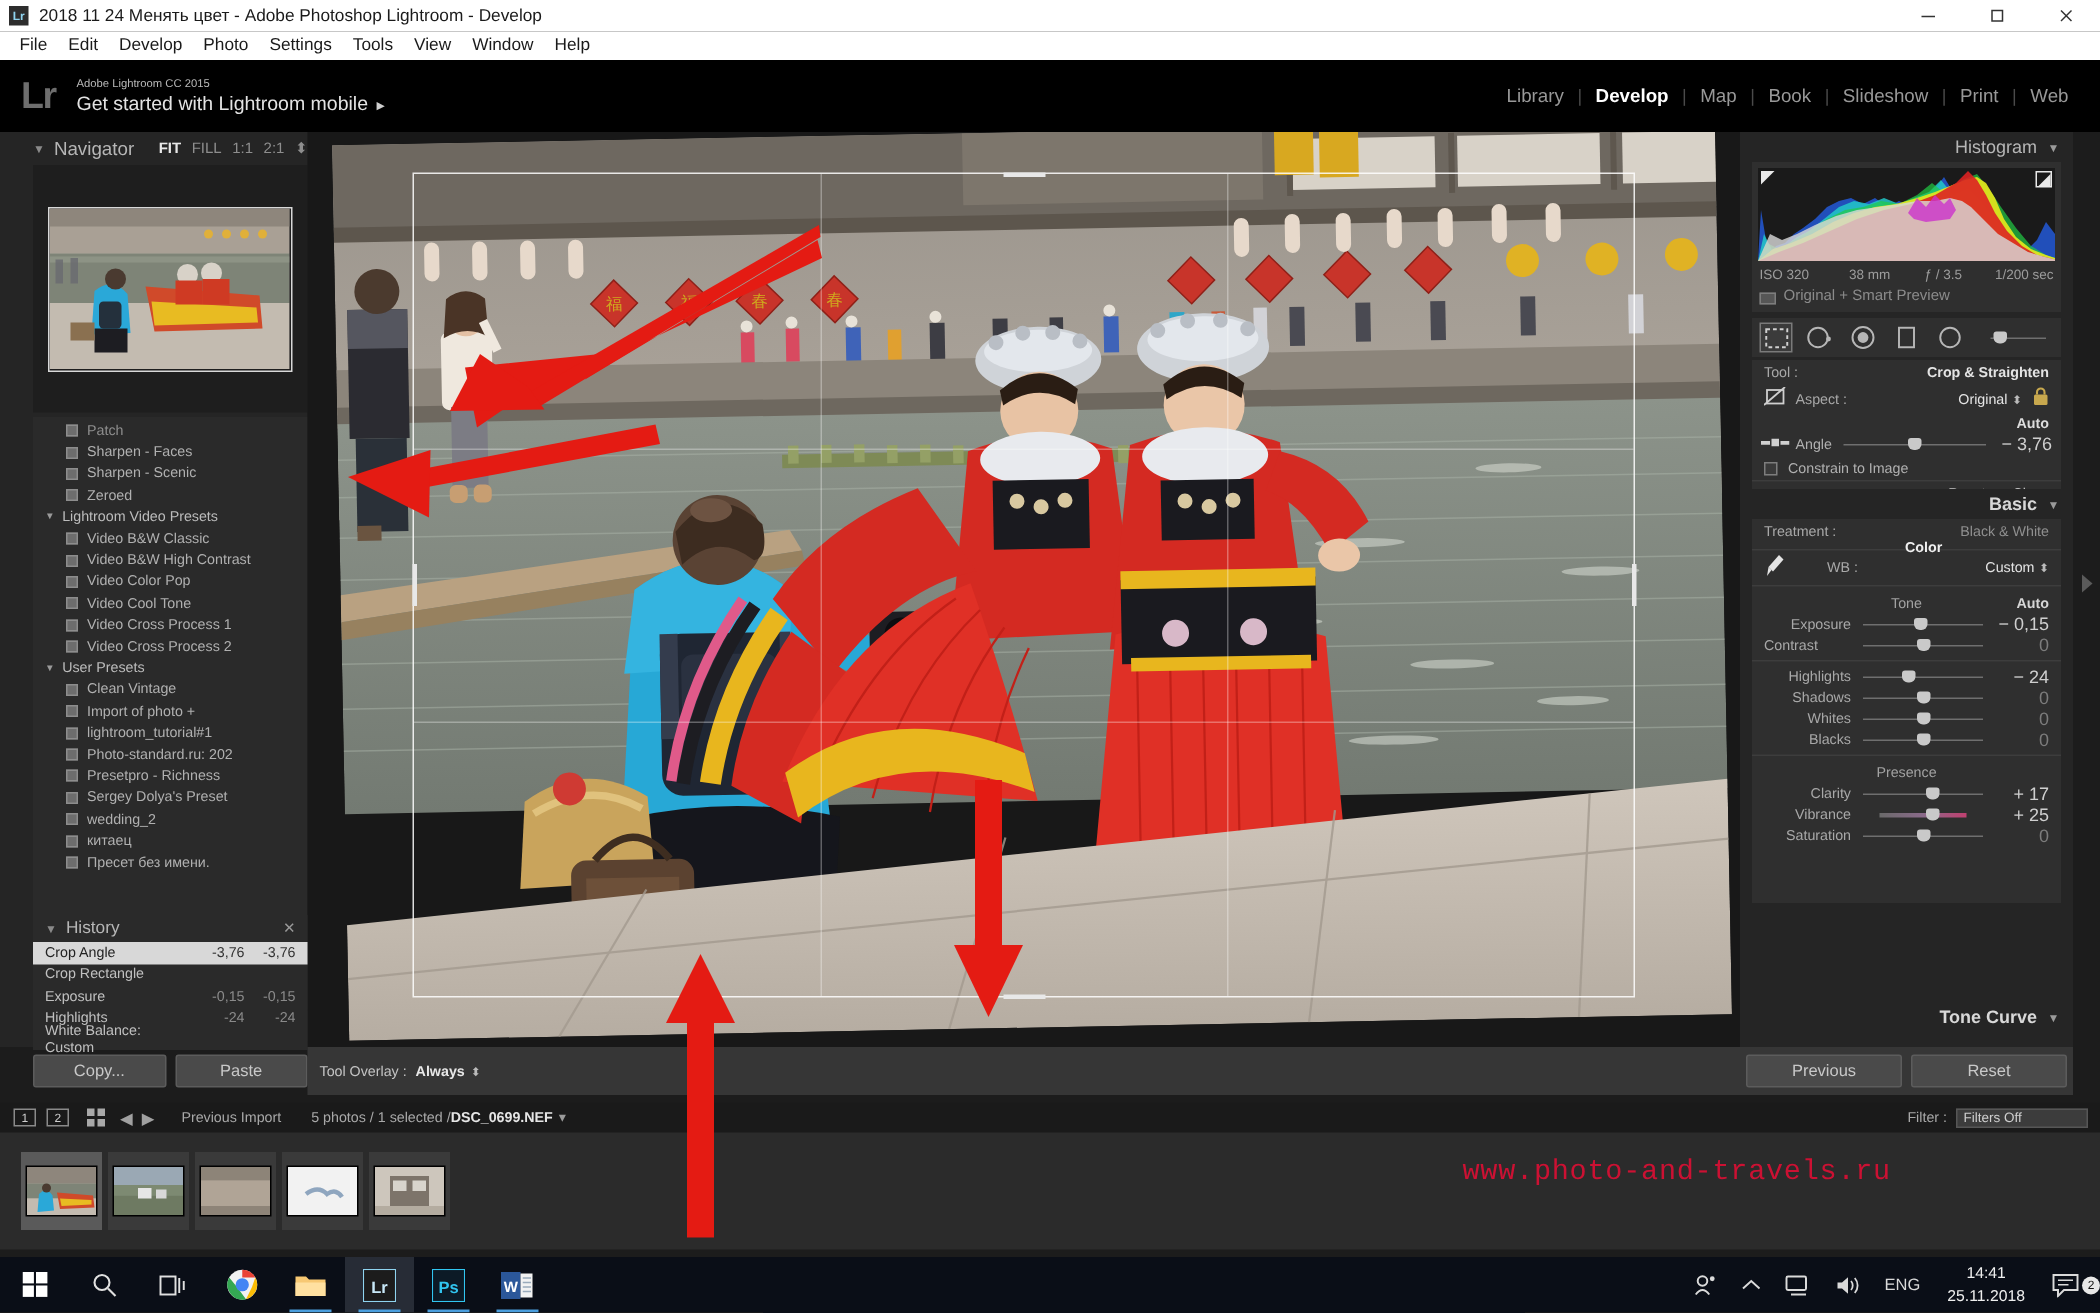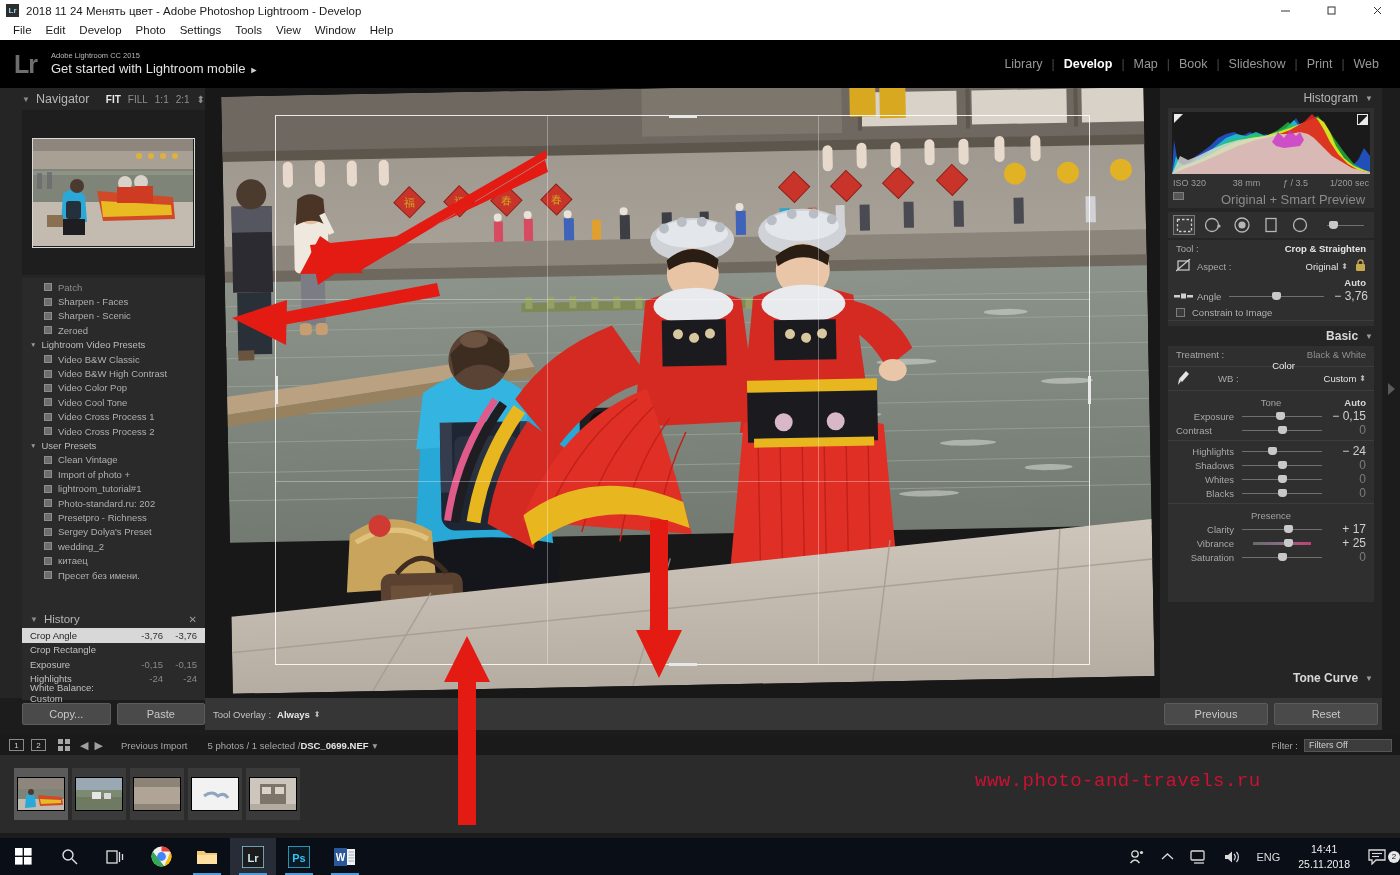--- a/index.html
+++ b/index.html
@@ -112,22 +112,22 @@
 
   #histogram-box { position:absolute; left:8px; top:20px; width:206px; height:100px;
     background:#2f2f2f; }
   #hist-graph { position:absolute; left:4px; top:4px; width:198px; height:62px;
     background:#1a1a1a; overflow:hidden; }
   #hist-meta { position:absolute; left:5px; top:68px; width:196px; height:14px;
     display:flex; align-items:center; font-size:9px; color:#9c9c9c; }
   #hist-meta span { flex:1; text-align:center; }
   #hist-meta span:first-child { text-align:left; }
   #hist-meta span:last-child { text-align:right; }
-  #hist-prev { position:absolute; left:5px; top:84px; font-size:13px; color:#8b8b8b;
-    display:flex; align-items:flex-start;gap:32px; }
+  #hist-prev { position:absolute; left:5px; top:84px; font-size:10px; color:#8b8b8b;
+    display:flex; align-items:flex-end; }
   #hist-prev .ic { width:11px; height:8px; border:1px solid #7d7d7d; margin-right:5px;
     background:#565656; }
   .clip-box { position:absolute; width:11px; height:11px; }
   .clip-box .tr { width:0;height:0;border-left:9px solid #e9e9e9;
     border-bottom:9px solid transparent; }
 
   #tool-strip { position:absolute; left:8px; top:124px; width:206px; height:26px;
     background:#2f2f2f; display:flex; align-items:center; padding:0 6px; gap:9px; }
   .tool-ic { width:20px; height:18px; display:flex; align-items:center;
     justify-content:center; }
@@ -871,21 +871,21 @@
     </div>
 
     <div class="rp-head" style="position:absolute;left:0;top:238px;width:222px;">
       <span style="font-weight:bold;color:#d8d8d8;">Basic</span>
       <span class="tri2">▼</span>
     </div>
 
     <div id="basic-panel">
       <div class="rrow" style="height:17px;">
         <span class="lbl">Treatment :</span>
-        <span style="margin-left:auto;color:#f0f0f0;font-weight:normal;margin-top:21px;">Color</span>
+        <span style="margin-left:auto;color:#f0f0f0;font-weight:bold;margin-top:21px;">Color</span>
         <span style="margin-left:12px;color:#8f8f8f;">Black &amp; White</span>
       </div>
       <div class="divline"></div>
       <div class="rrow" style="height:17px;">
         <span style="margin-right:6px;">
           <svg width="14" height="16" viewBox="0 0 14 16">
               <path d="M10 1 l3 3 -7 8 -3 -3 Z" fill="#e4e4e4"></path>
               <path d="M3 9 l2 2 -3 4 Z" fill="#e4e4e4"></path>
             </svg>
         </span>

